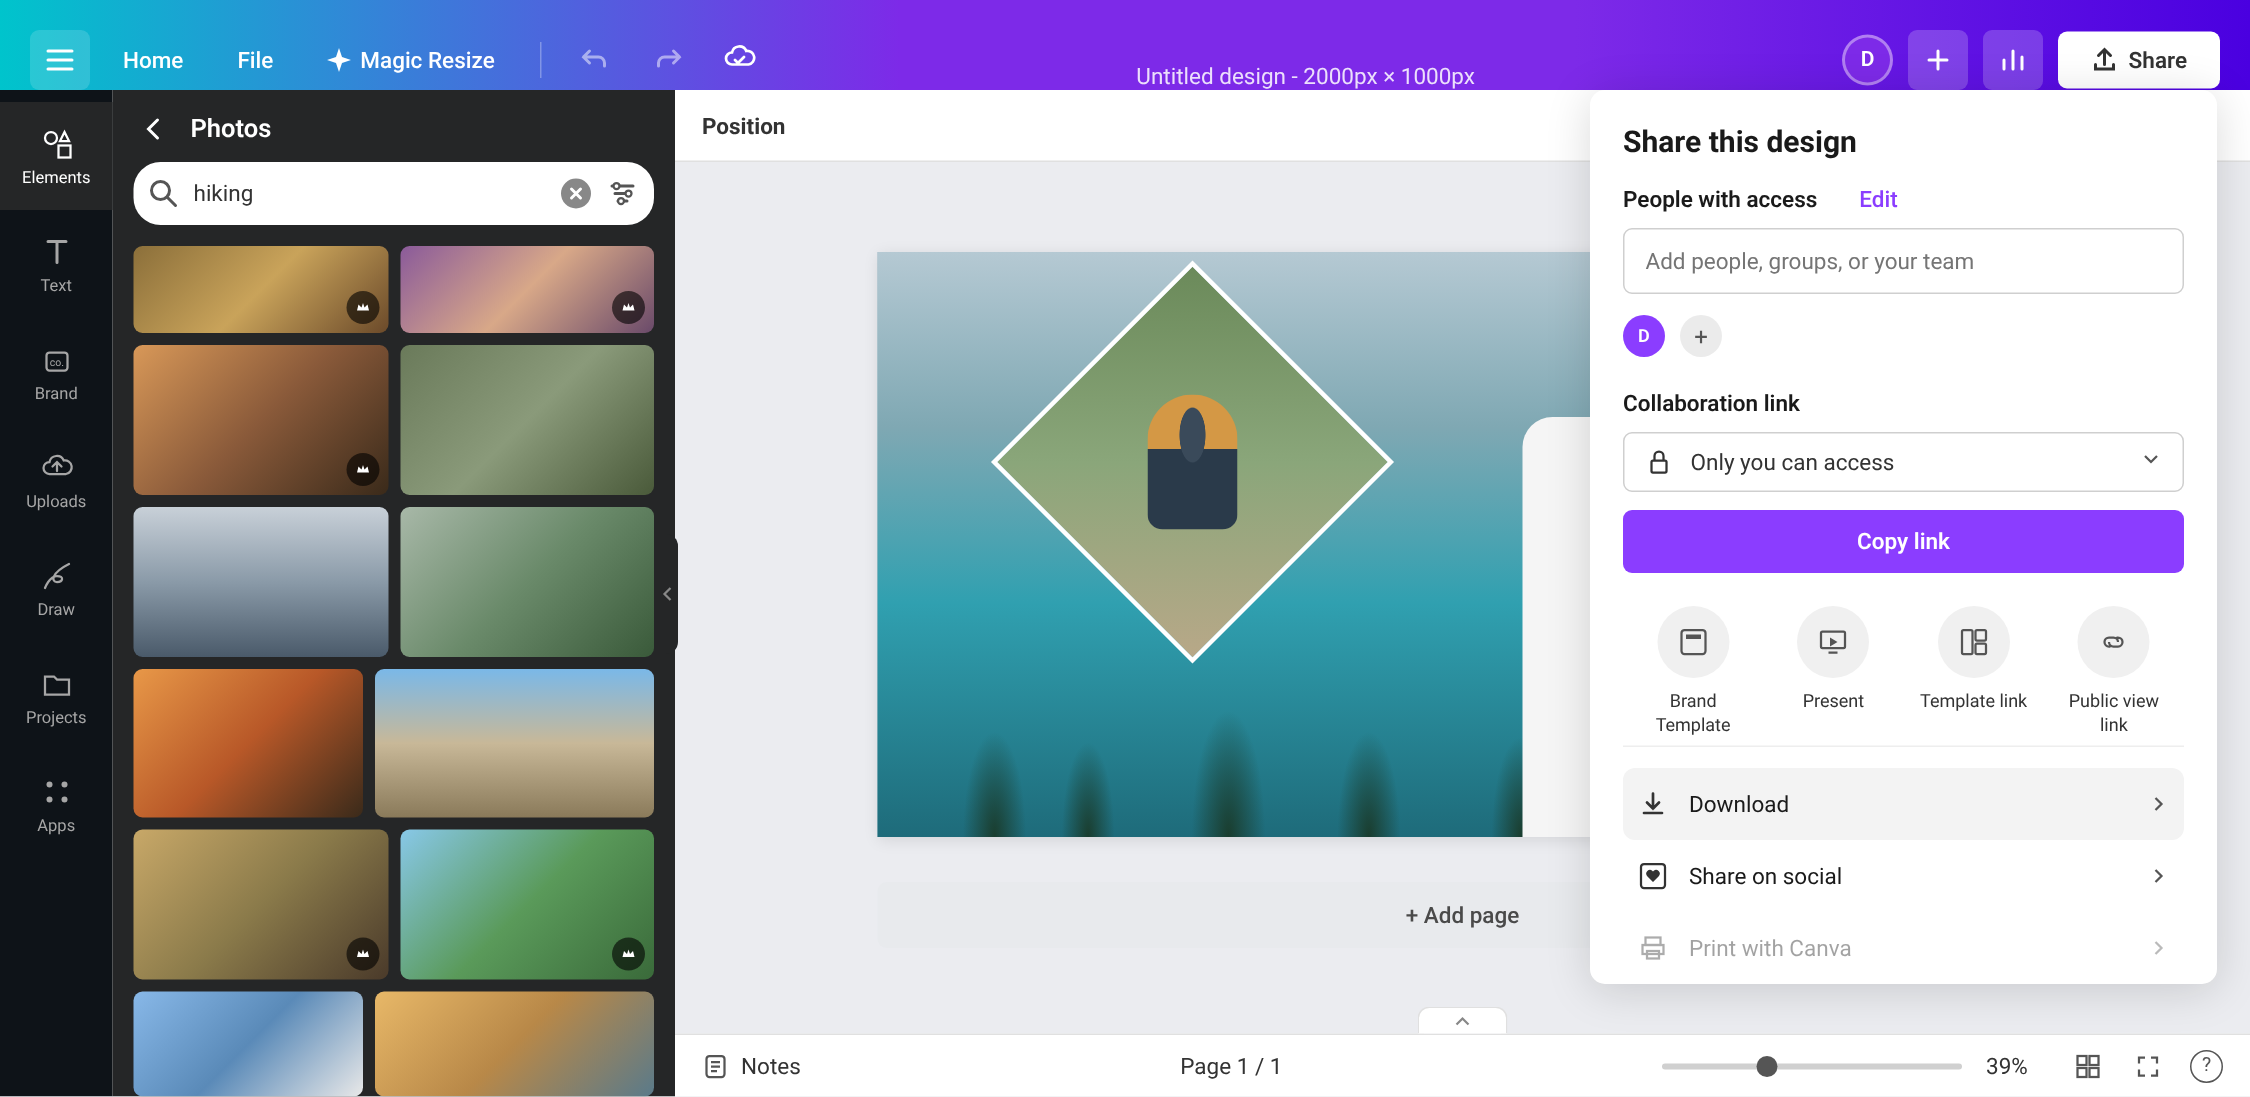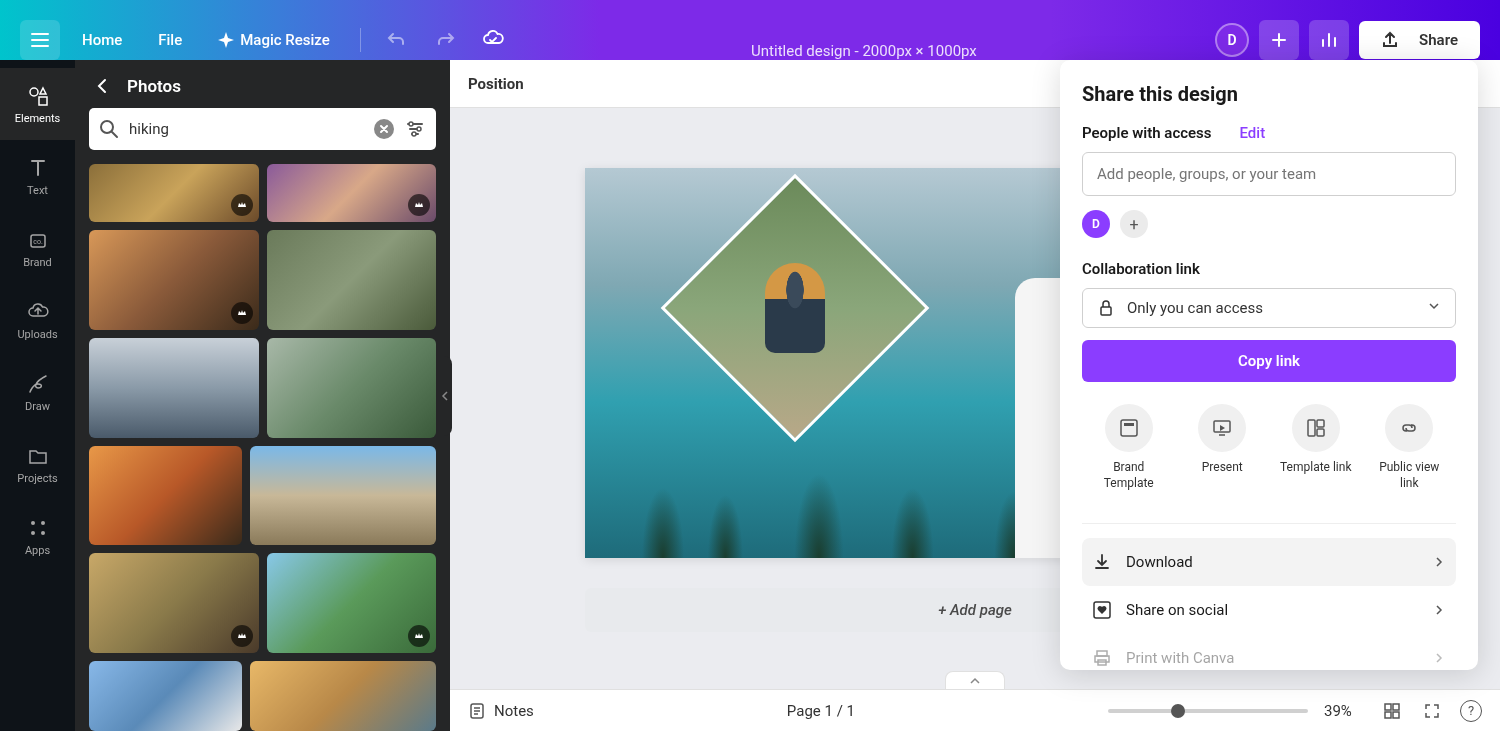--- a/index.html
+++ b/index.html
@@ -103,21 +103,21 @@
     }
     .share-btn {
       background: white;
       color: #333;
       padding: 10px 22px;
       border-radius: 6px;
       font-weight: 600;
       font-size: 15px;
       display: flex;
       align-items: center;
-      gap: 20px;
+      gap: 7px;
       cursor: pointer;
     }
     
     .main {
       display: flex;
       height: calc(100% - 60px);
       position: relative;
     }
     
     .vert-nav {
@@ -163,21 +163,21 @@
     }
     .panel-title {
       font-size: 17px;
       font-weight: 600;
     }
     .search-row {
       padding: 0 14px 14px;
     }
     .search-box {
       background: white;
-      border-radius: 5px;
+      border-radius: 18px;
       display: flex;
       align-items: center;
       padding: 0 10px;
       height: 42px;
       gap: 10px;
     }
     .search-input {
       flex: 1;
       border: none;
       outline: none;
@@ -355,21 +355,20 @@
       margin-top: 30px;
       width: 780px;
       padding: 13px;
       background: #e8eaed;
       color: #4a4a4a;
       text-align: center;
       border-radius: 6px;
       font-size: 15px;
       font-weight: 500;
       cursor: pointer;
-      font-style: italic;
     }
     .collapse-handle {
       position: absolute;
       left: -12px;
       top: 50%;
       transform: translateY(-50%);
       width: 14px;
       height: 80px;
       background: #252627;
       border-radius: 0 8px 8px 0;
@@ -492,21 +491,21 @@
       border-radius: 6px;
       text-align: center;
       font-weight: 600;
       font-size: 15px;
       cursor: pointer;
       margin-bottom: 22px;
     }
     .share-options-row {
       display: flex;
       justify-content: space-around;
-      padding-bottom: 32px;
+      padding-bottom: 6px;
       border-bottom: 1px solid #eee;
       margin-bottom: 14px;
     }
     .share-option {
       display: flex;
       flex-direction: column;
       align-items: center;
       gap: 8px;
       cursor: pointer;
       width: 80px;

